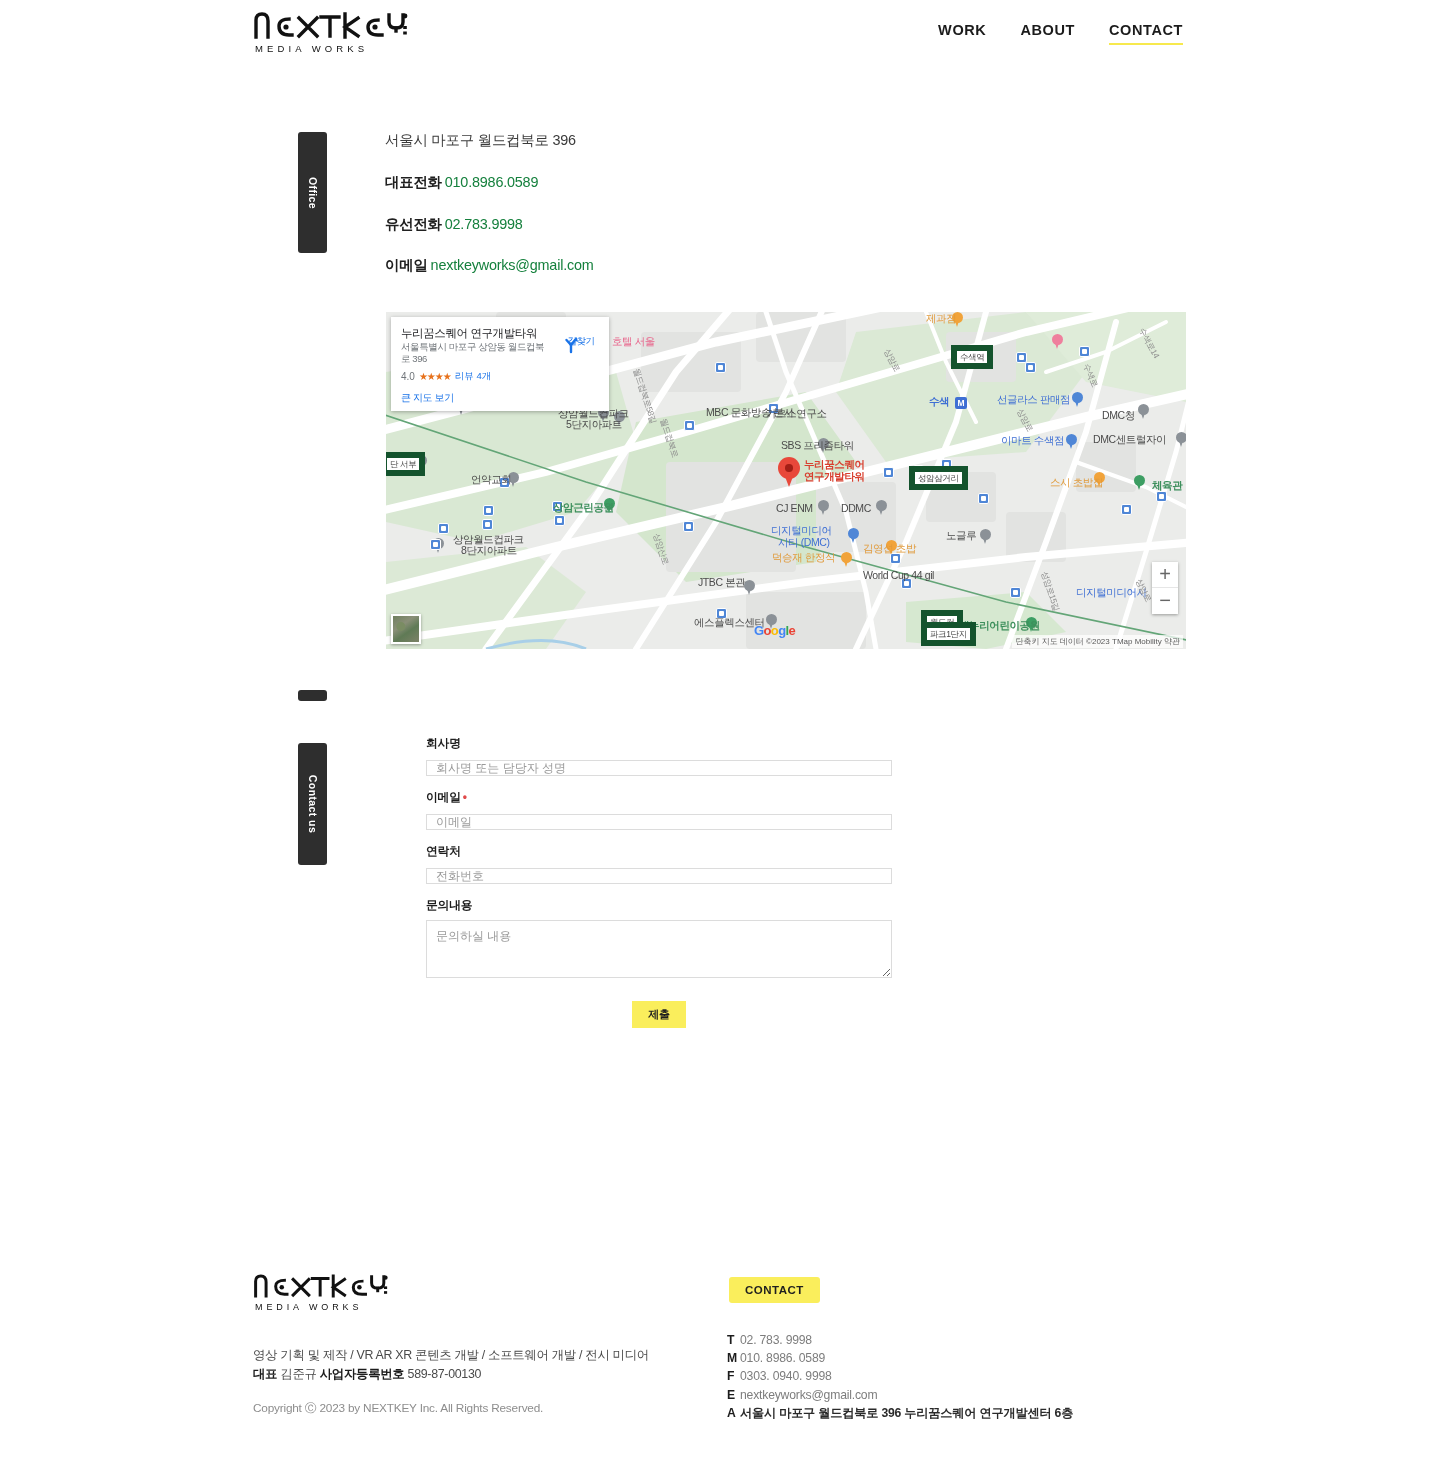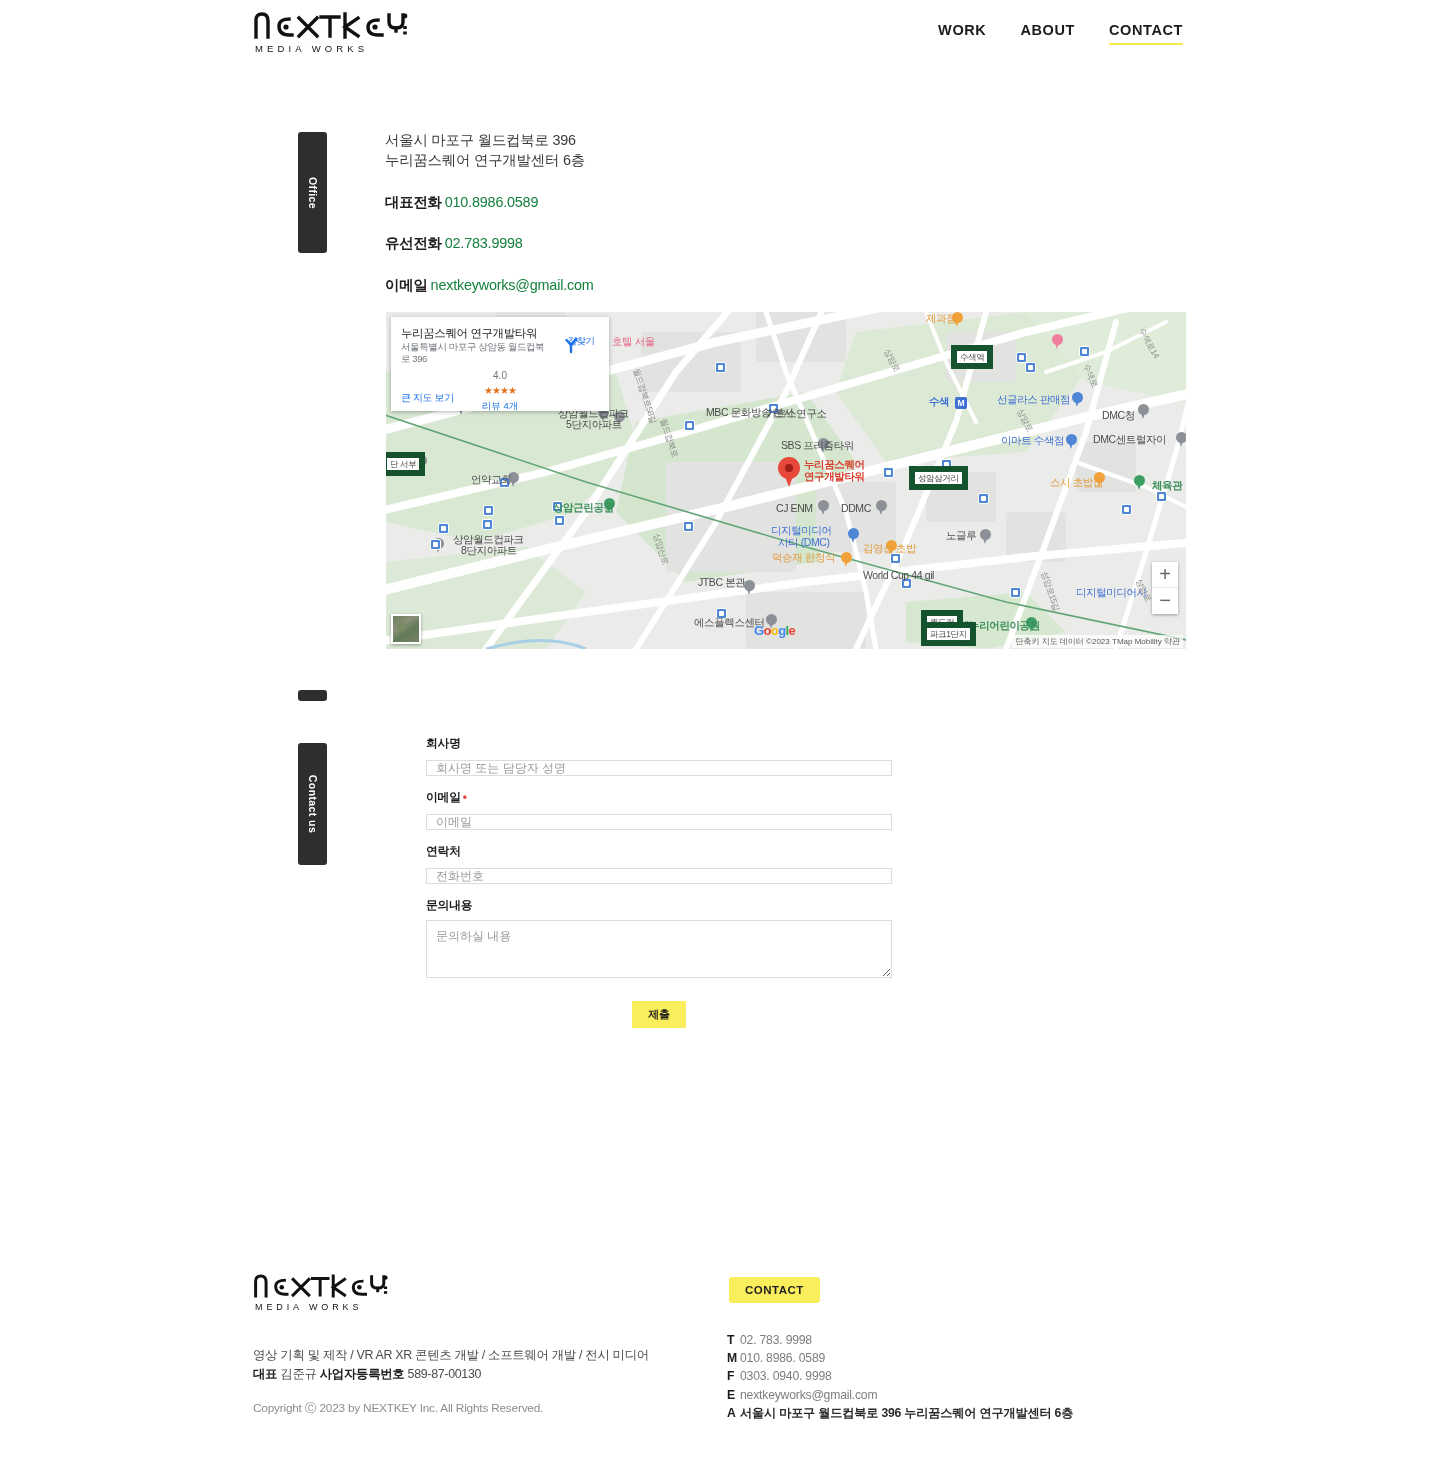--- a/index.html
+++ b/index.html
@@ -105,21 +105,21 @@
     color:#fff; font-size:8.5px; font-weight:bold; text-align:center; line-height:12px;
   }
 
   .info-card {
     position:absolute; left:5px; top:5px; width:218px; height:94px;
     background:#fff; box-shadow:0 1px 4px rgba(0,0,0,.3);
     padding:9px 10px; z-index:30;
   }
   .ic-title { font-size:11.5px; color:#202124; font-weight:500; letter-spacing:-.4px; }
   .ic-addr { font-size:9.5px; color:#70757a; line-height:12px; width:150px; letter-spacing:-.4px; }
-  .ic-rating { margin-top:5px; font-size:10px; color:#70757a; display:flex; align-items:center; gap:4px;flex-direction:column; }
+  .ic-rating { margin-top:5px; font-size:10px; color:#70757a; display:flex; align-items:center; gap:4px; }
   .ic-rating .stars { color:#e7711b; letter-spacing:-1px; font-size:10px; }
   .ic-rating .reviews { color:#1a73e8; font-size:9.5px; }
   .ic-more { position:absolute; left:10px; bottom:6px; font-size:10px; color:#1a73e8; letter-spacing:-.4px; }
   .ic-dir { position:absolute; right:8px; top:17px; text-align:center; width:40px; }
   .ic-dir .lbl { font-size:9.5px; color:#1a73e8; margin-top:1px; letter-spacing:-.5px; }
 
   .map-zoom {
     position:absolute; right:8px; bottom:35px; width:26px; height:52px;
     background:#fff; box-shadow:0 1px 3px rgba(0,0,0,.35); z-index:25;
   }
@@ -219,21 +219,20 @@
     <div class="nav-item active">CONTACT</div>
   </nav>
 </div>
 
 <div class="side-tab" id="office-tab">
   <span>Office</span>
 </div>
 
 <div class="office-info">
   <div class="addr-line">서울시 마포구 월드컵북로 396</div>
-  <div class="addr-line">누리꿈스퀘어 연구개발센터 6층</div>
 
   <div class="info-row">
     <span class="lbl">대표전화</span><span class="val">010.8986.0589</span>
   </div>
   <div class="info-row">
     <span class="lbl">유선전화</span><span class="val">02.783.9998</span>
   </div>
   <div class="info-row">
     <span class="lbl">이메일</span><span class="val">nextkeyworks@gmail.com</span>
   </div>

